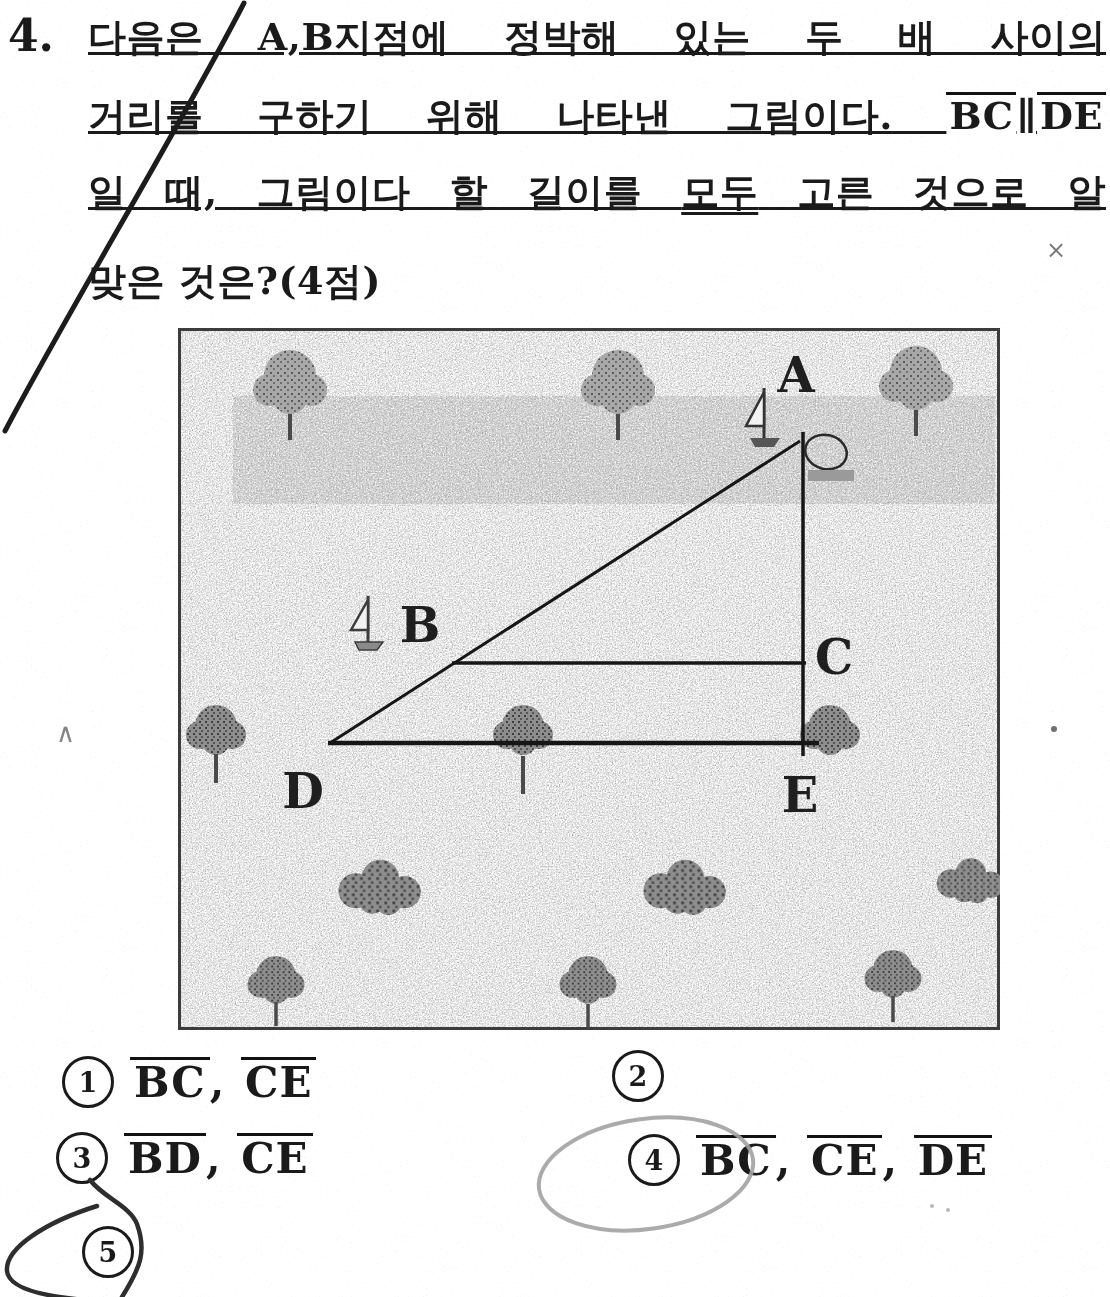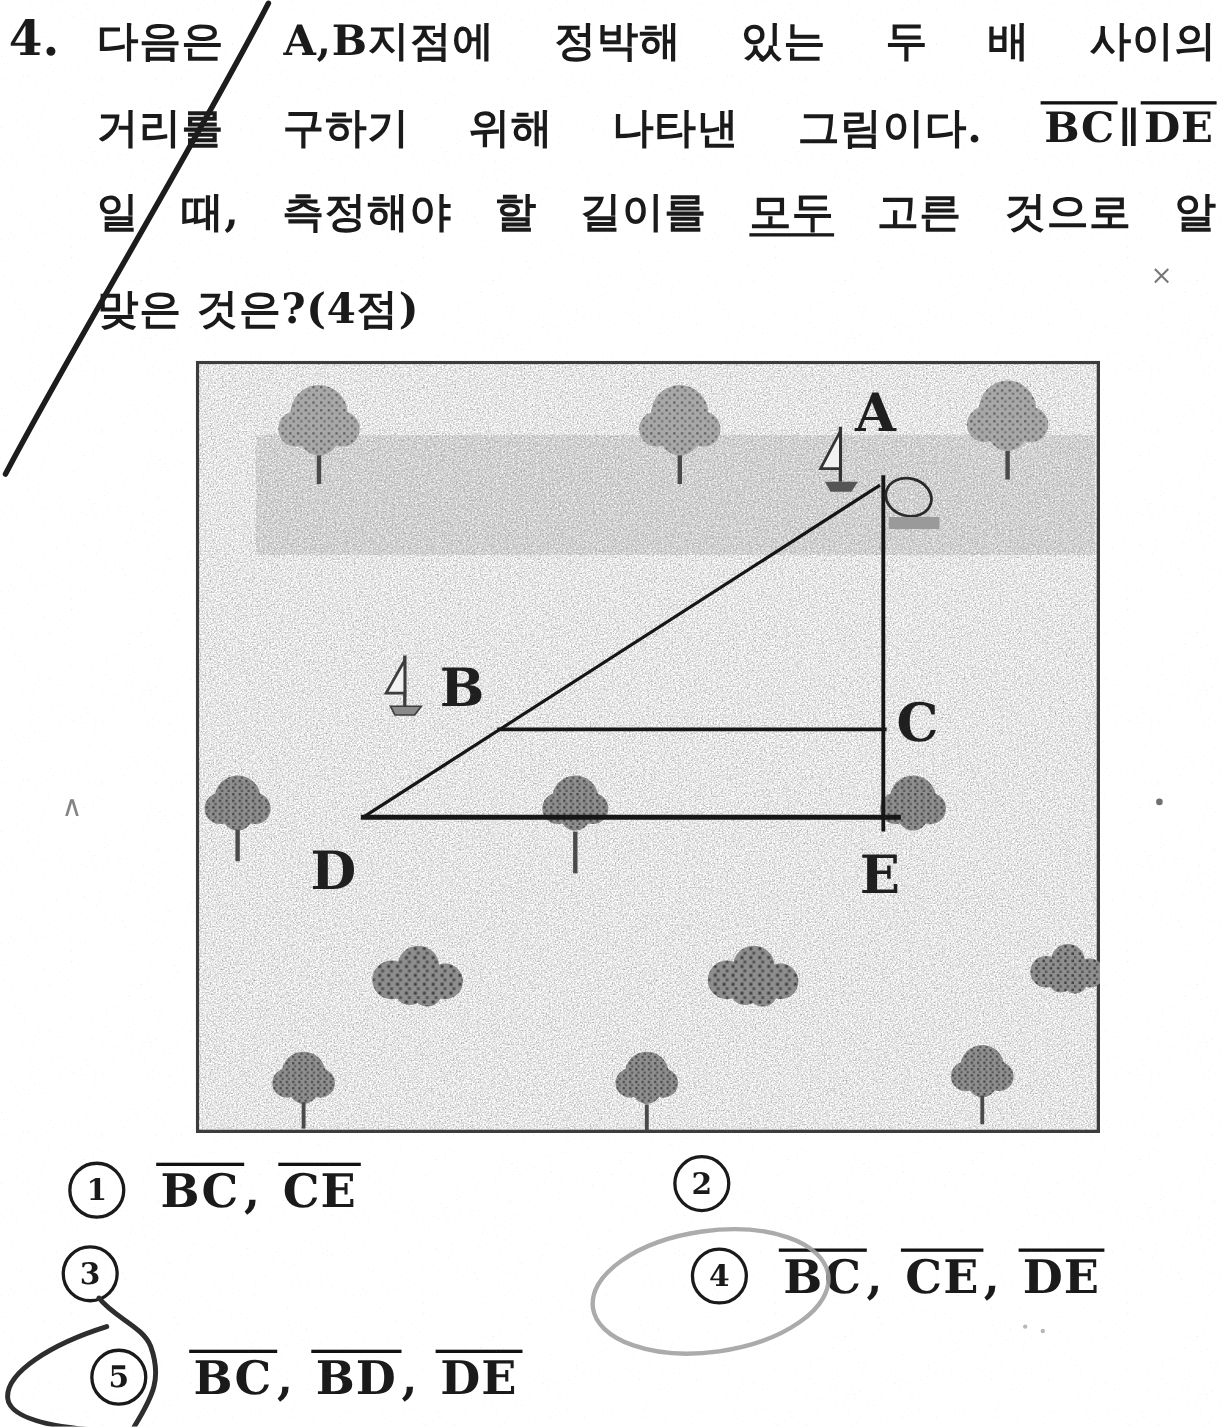--- a/index.html
+++ b/index.html
@@ -9,35 +9,35 @@
     font-family:"DejaVu Serif","Liberation Serif",serif;
   }
   
   .qnum{
     position:absolute;left:8px;top:10px;font-size:44px;font-weight:bold;z-index:2;
   }
   .qline{
     position:absolute;left:88px;width:1018px;font-size:38px;font-weight:bold;
     letter-spacing:.5px;line-height:1.2;z-index:2;white-space:nowrap;
   }
-  .qline.justify{white-space:normal;text-align:justify;text-align-last:justify;}
+  .qline.justify{white-space:normal;text-align:justify;text-align-last:justify;text-decoration:underline;}
   #qline1{top:14px;}
   #qline2{top:92px;}
   #qline3{top:169px;}
   #qline4{top:258px;}
   .seg-q{display:inline-block;border-top:3px solid #111;padding:1px 3px 0;line-height:1.05;}
   .u{text-decoration:underline;text-underline-offset:7px;text-decoration-thickness:3px;}
   
   #figure-wrap{position:absolute;left:178px;top:328px;width:822px;height:702px;z-index:1;}
   
   .opt{position:absolute;display:flex;align-items:center;gap:16px;
        font-size:42px;font-weight:bold;z-index:2;}
   .opt-num{width:46px;height:46px;border:3px solid #1a1a1a;border-radius:50%;
        display:flex;align-items:center;justify-content:center;font-size:27px;flex:0 0 auto;}
-  .opt-segs{letter-spacing:1px;white-space:nowrap;margin-left:12px;}
+  .opt-segs{letter-spacing:1px;white-space:nowrap;}
   .seg{display:inline-block;border-top:3px solid #111;padding:2px 4px 0;line-height:1.0;}
   #opt1{left:62px;top:1056px;}
   #opt2{left:612px;top:1050px;}
   #opt3{left:56px;top:1132px;}
   #opt4{left:628px;top:1134px;}
   #opt5{left:82px;top:1226px;gap:26px;}
   
   #overlay{position:absolute;left:0;top:0;width:1110px;height:1297px;z-index:5;pointer-events:none;}
 </style>
 </head>
@@ -46,21 +46,21 @@
 <div class="qnum">4.</div>
 
 <div class="qline justify" id="qline1">
   <span>다음은 A,B지점에 정박해 있는 두 배 사이의</span>
 </div>
 <div class="qline justify" id="qline2">
   <span>거리를 구하기 위해 나타낸 그림이다.</span>
   <span class="seg-q">BC</span><span>∥</span><span class="seg-q">DE</span>
 </div>
 <div class="qline justify" id="qline3">
-  <span>일 때, 측정해야 할 길이를 </span><span class="u">모두</span><span> 고른 것으로 알</span>
+  <span>일 때, 그림이다 할 길이를 </span><span class="u">모두</span><span> 고른 것으로 알</span>
 </div>
 <div class="qline" id="qline4">
   <span>맞은 것은?(4점)</span>
 </div>
 
 <div id="figure-wrap">
 <svg width="822" height="702" viewBox="0 0 822 702" xmlns="http://www.w3.org/2000/svg">
   <defs>
     <pattern id="treeFill" width="7" height="7" patternUnits="userSpaceOnUse">
       <rect width="7" height="7" fill="#a8a8a8"></rect>
@@ -157,28 +157,28 @@
 
 <div class="opt" id="opt1">
   <span class="opt-num">1</span>
   <span class="opt-segs"><span class="seg">BC</span>, <span class="seg">CE</span></span>
 </div>
 <div class="opt" id="opt2">
   <span class="opt-num">2</span>
 </div>
 <div class="opt" id="opt3">
   <span class="opt-num">3</span>
+  <span class="opt-segs"><span class="seg">BD</span>, <span class="seg">CE</span></span>
 </div>
 <div class="opt" id="opt4">
   <span class="opt-num">4</span>
   <span class="opt-segs"><span class="seg">BC</span>, <span class="seg">CE</span>, <span class="seg">DE</span></span>
 </div>
 <div class="opt" id="opt5">
   <span class="opt-num">5</span>
-  <span class="opt-segs"><span class="seg">BC</span>, <span class="seg">BD</span>, <span class="seg">DE</span></span>
 </div>
 
 <svg id="overlay" viewBox="0 0 1110 1297" xmlns="http://www.w3.org/2000/svg">
   <defs>
     <filter id="pageNoise" x="0%" y="0%" width="100%" height="100%">
       <feTurbulence type="fractalNoise" baseFrequency="0.8" numOctaves="2" seed="3"></feTurbulence>
       <feColorMatrix type="matrix" values="0 0 0 0 0.35  0 0 0 0 0.35  0 0 0 0 0.35  0.7 0.7 0.7 0 -1.28"></feColorMatrix>
     </filter>
   </defs>
   <rect width="1110" height="1297" filter="url(#pageNoise)" opacity="0.55"></rect>

